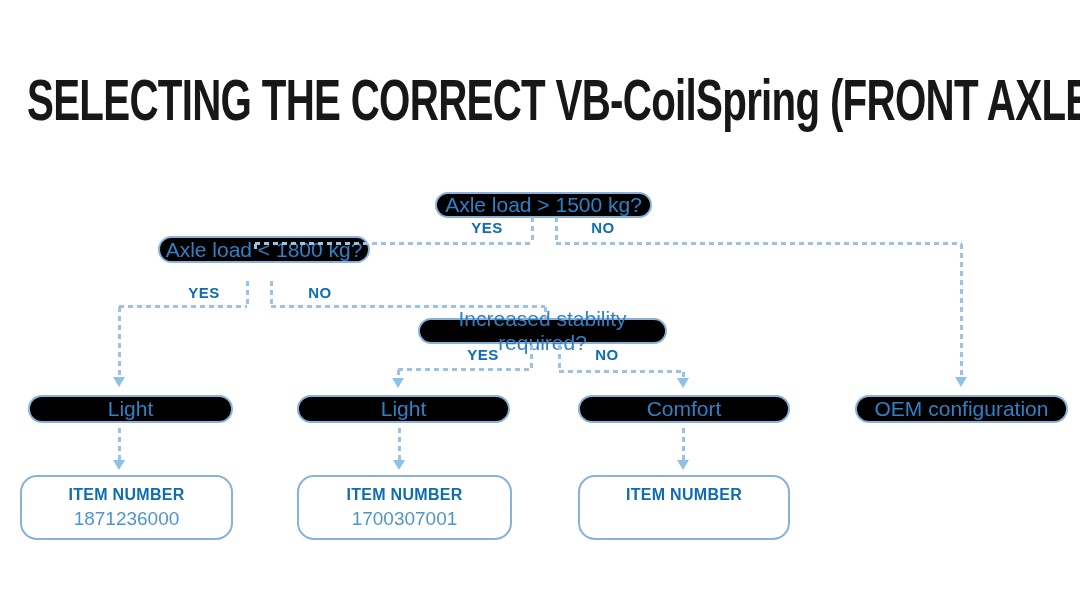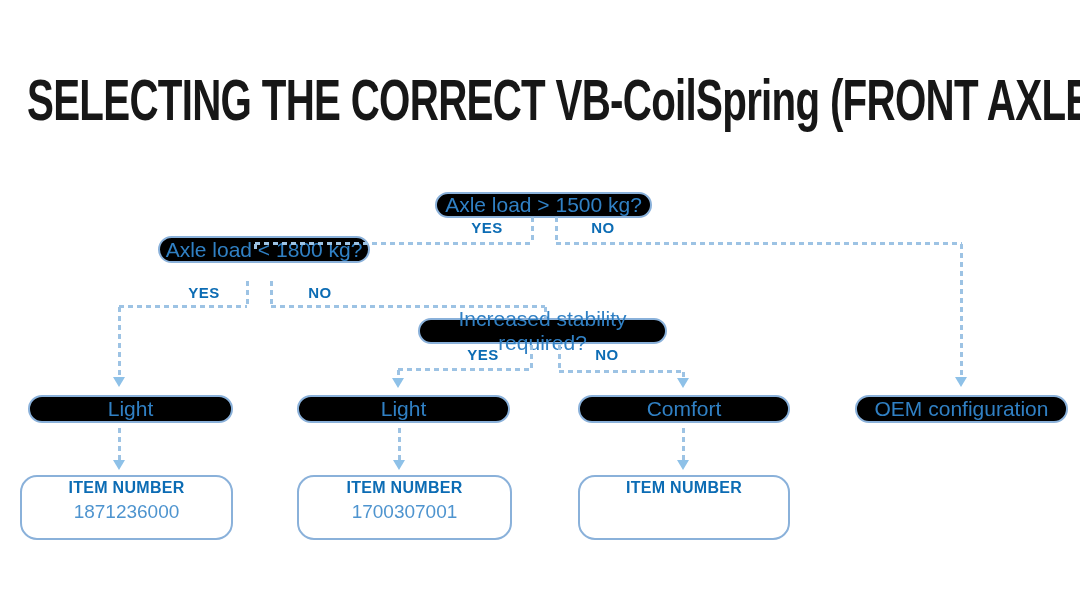--- a/index.html
+++ b/index.html
@@ -27,21 +27,21 @@
     display:flex;align-items:center;justify-content:center;}
   .qbox{height:27px;}
   .obox{height:28px;top:395px;}
 
   
   .yn{position:absolute;font-size:15px;font-weight:bold;color:var(--dark-blue);
     text-align:center;letter-spacing:.5px;}
 
   
   .ibox{position:absolute;top:475px;height:65px;border:2px solid var(--border-blue);
-    border-radius:17px;background:#fff;text-align:center;padding-top:2px;}
+    border-radius:17px;background:#fff;text-align:center;padding-top:9px;}
   .ibox-head{font-size:16px;font-weight:bold;color:var(--dark-blue);letter-spacing:.3px;}
   .ibox-num{font-size:19px;color:var(--num-blue);margin-top:4px;}
 
   
   .hdash{position:absolute;height:3px;
     background:repeating-linear-gradient(90deg,var(--conn-blue) 0 5px,transparent 5px 9px);}
   .vdash{position:absolute;width:3px;
     background:repeating-linear-gradient(180deg,var(--conn-blue) 0 5px,transparent 5px 9px);}
   .arrow{position:absolute;width:0;height:0;
     border-left:6px solid transparent;border-right:6px solid transparent;

